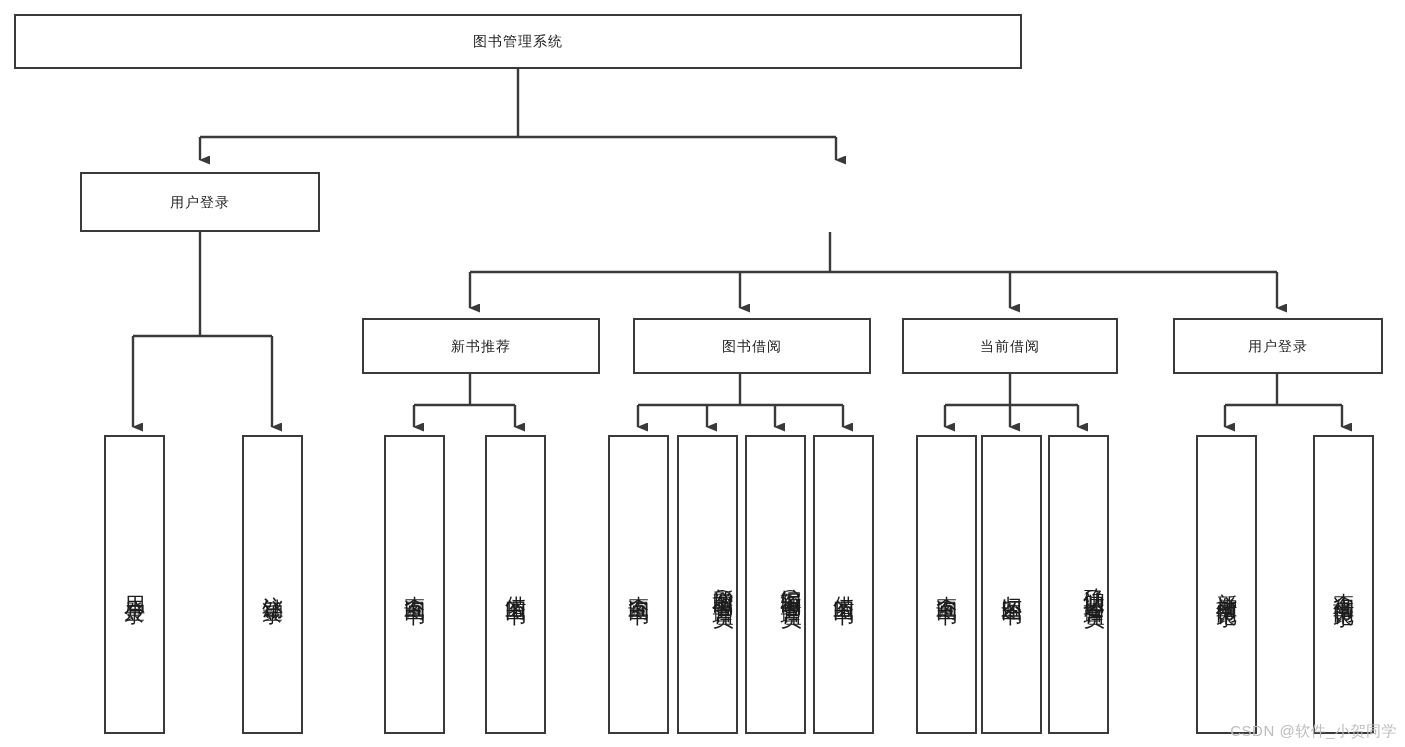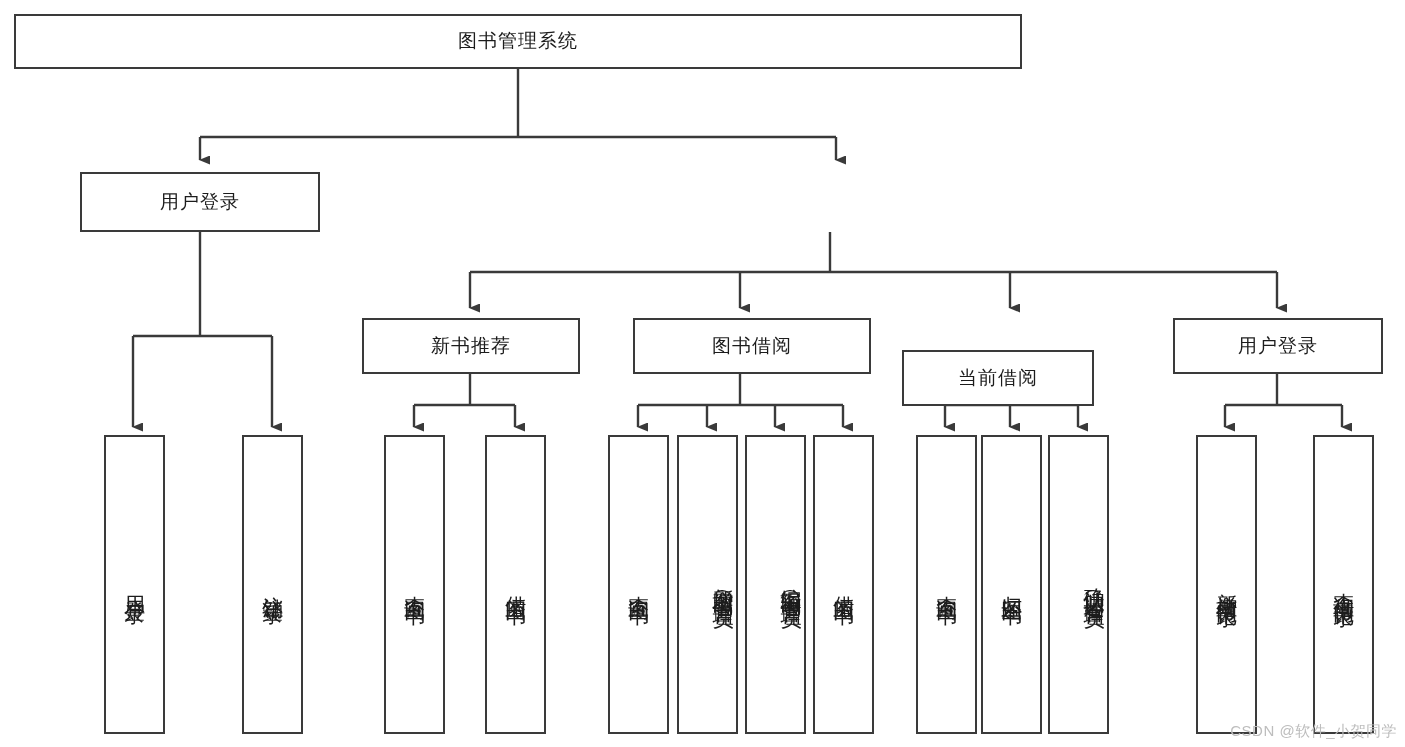--- a/index.html
+++ b/index.html
@@ -15,21 +15,21 @@
     box-sizing:border-box;
     background:#ffffff;
     border:2px solid #3a3a3a;
     display:flex;
     align-items:center;
     justify-content:center;
     color:#1c1c1c;
     z-index:2;
   }
   .node.h{
-    font-size:19px;
+    font-size:14px;
     letter-spacing:1px;
     line-height:1.2;
   }
   .node.v{
     font-size:21px;
     writing-mode:vertical-rl;
     text-orientation:upright;
     letter-spacing:3px;
     line-height:1.25;
     padding-top:4px;
@@ -107,27 +107,27 @@
   </svg>
 
   <div class="node h" style="left:14px;top:14px;width:1008px;height:55px;">
     <span class="lbl">图书管理系统</span>
   </div>
 
   <div class="node h" style="left:80px;top:172px;width:240px;height:60px;">
     <span class="lbl">用户登录</span>
   </div>
 
-  <div class="node h" style="left:362px;top:318px;width:218px;height:56px;">
+  <div class="node h" style="left:362px;top:318px;width:238px;height:56px;">
     <span class="lbl">新书推荐</span>
   </div>
   <div class="node h" style="left:633px;top:318px;width:238px;height:56px;">
     <span class="lbl">图书借阅</span>
   </div>
-  <div class="node h" style="left:902px;top:318px;width:192px;height:56px;margin-top:32px;">
+  <div class="node h" style="left:902px;top:318px;width:216px;height:56px;">
     <span class="lbl">当前借阅</span>
   </div>
   <div class="node h" style="left:1173px;top:318px;width:210px;height:56px;">
     <span class="lbl">用户登录</span>
   </div>
 
   <div class="node v mid" style="left:104px;top:435px;width:61px;height:299px;">
     <span class="lbl">用户登录</span>
   </div>
   <div class="node v mid" style="left:242px;top:435px;width:61px;height:299px;">

